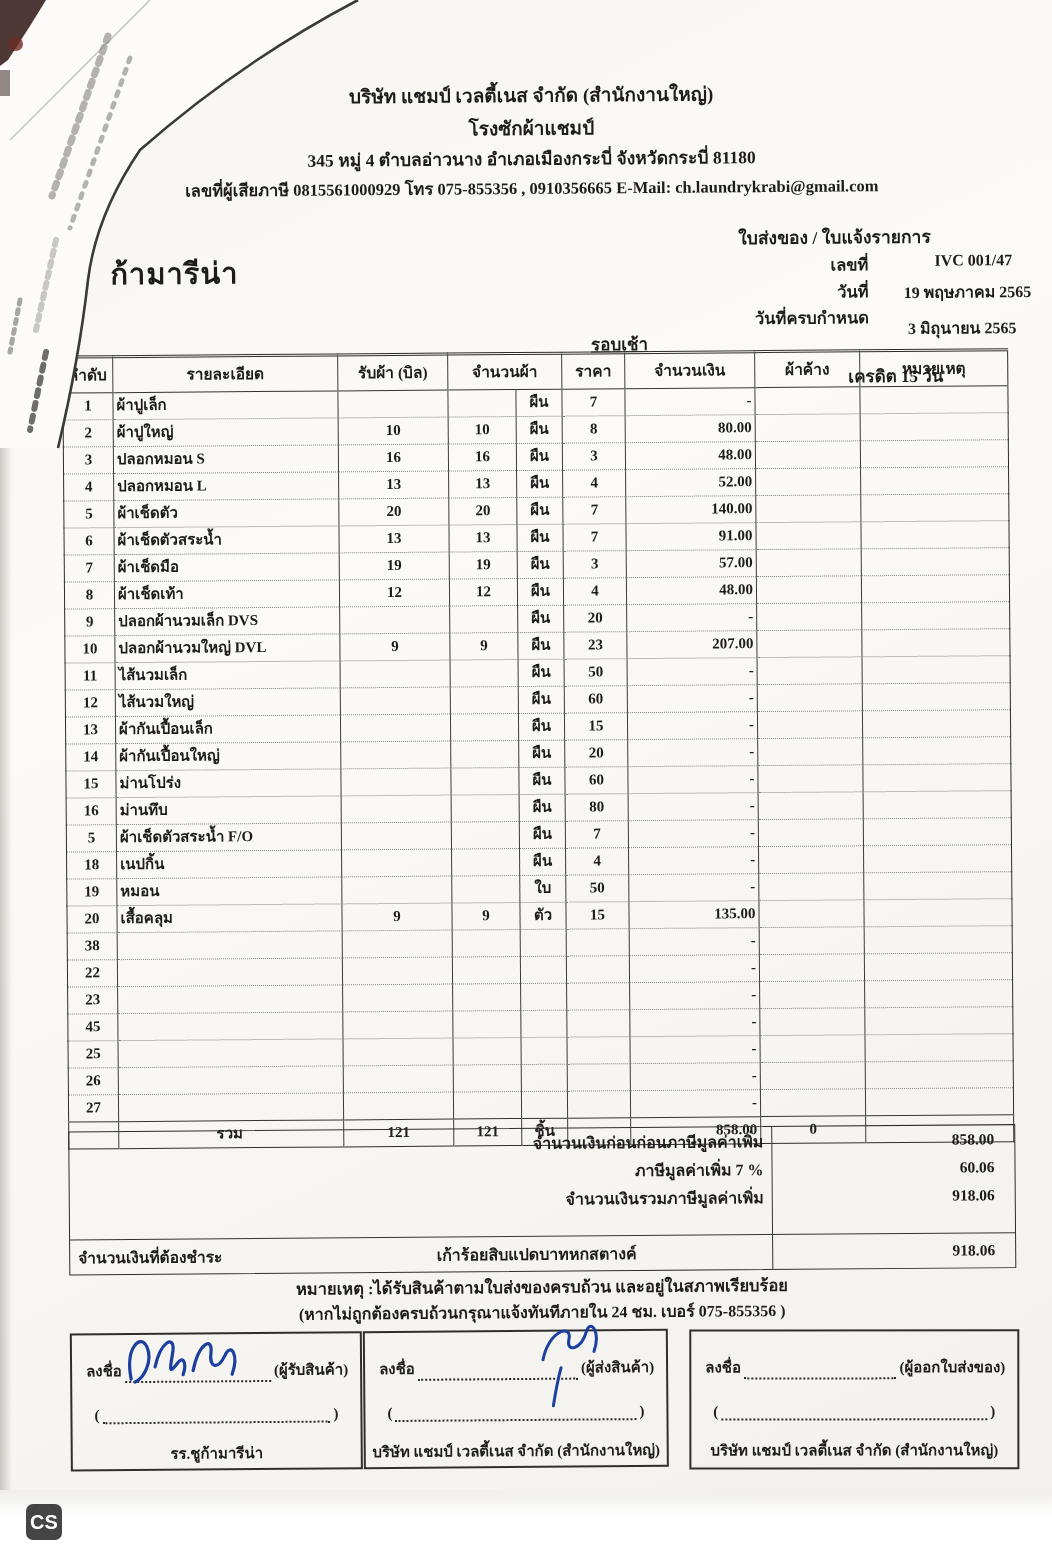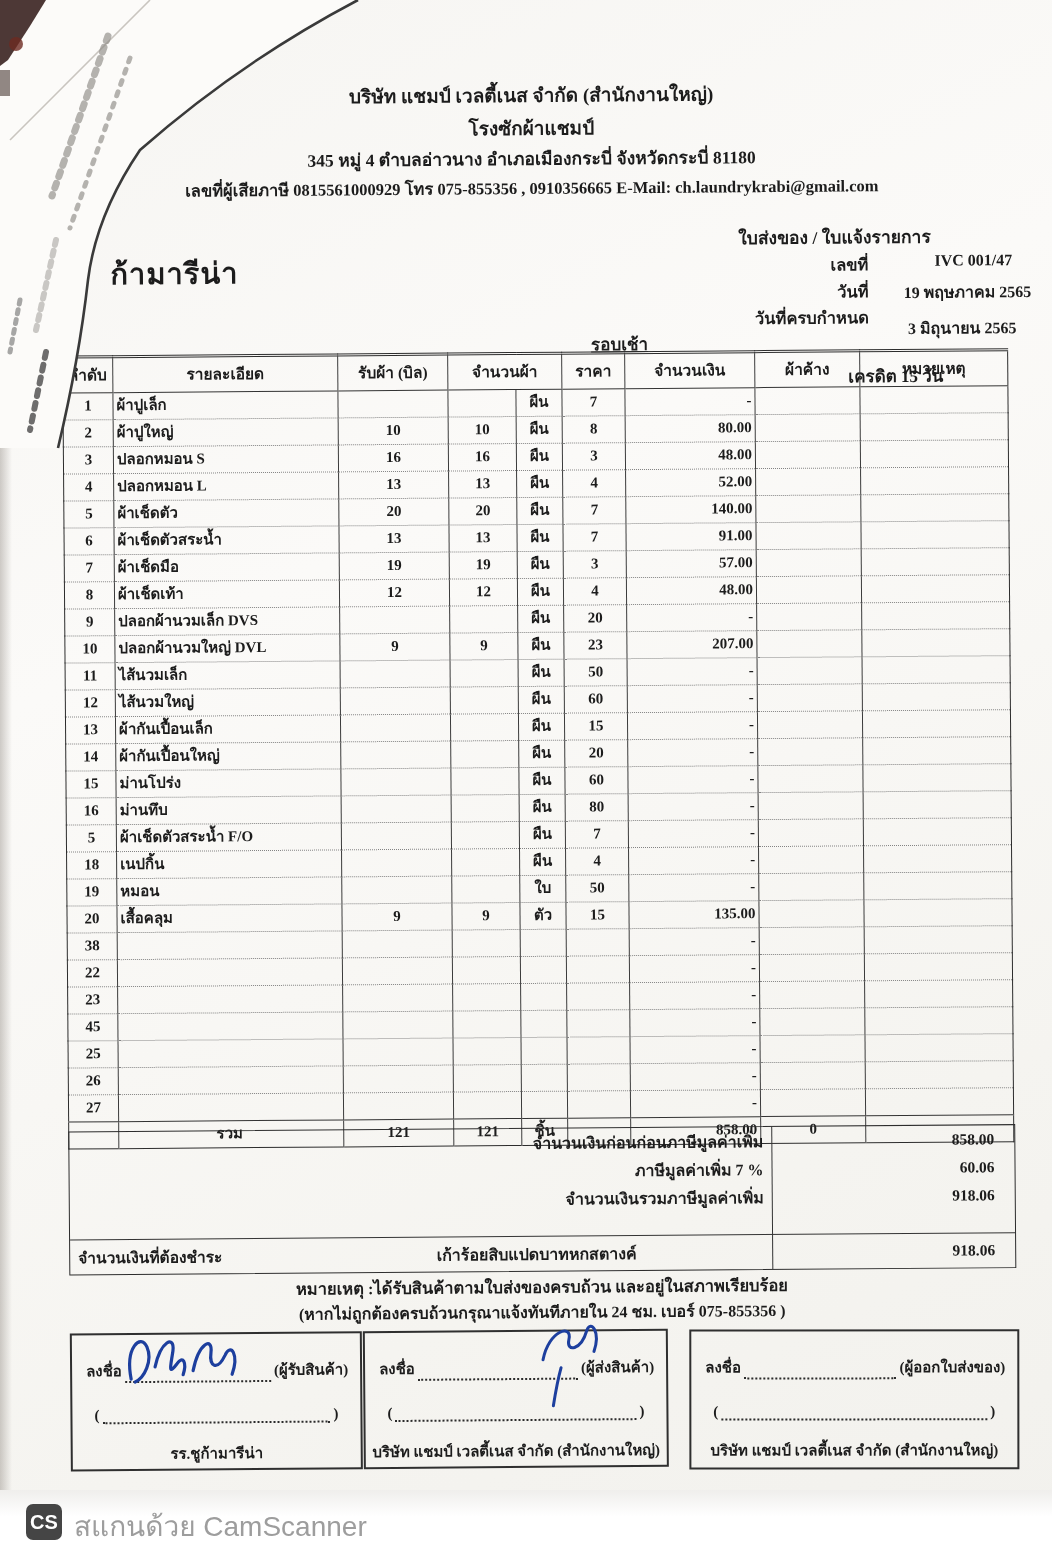--- a/index.html
+++ b/index.html
@@ -582,14 +582,13 @@
   </g>
   <g stroke="#4a4a4a" stroke-linecap="round" opacity="0.8">
     <path d="M46,352 L30,430" stroke-width="6" stroke-dasharray="6 7"></path>
     <path d="M20,300 L10,352" stroke-width="5" stroke-dasharray="4 6" opacity="0.6"></path>
   </g>
 </svg>
 
 <div class="footer-line"></div>
 <div class="footer">
   <div class="cs-icon">CS</div>
-  <div class="cs-text">สแกนด้วย CamScanner</div>
 </div>
 
 </body></html>

